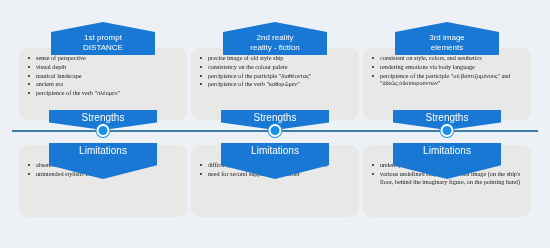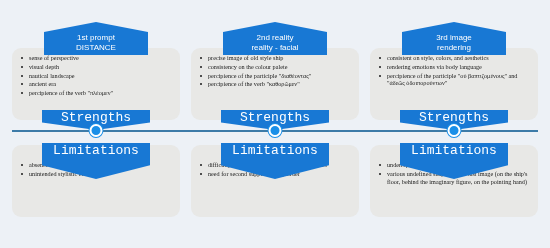--- a/index.html
+++ b/index.html
@@ -18,21 +18,21 @@
     position: absolute;
     left: 12px; right: 12px;
     top: 130px;
     height: 2px;
     background: #3d7ba8;
   }
   .columns {
     position: absolute;
     inset: 0;
     display: flex;
-    justify-content: space-between;
+    justify-content: center;
     padding: 0 10px;
   }
   .column {
     position: relative;
     width: 172px;
     height: 248px;
   }
   
   .header-banner {
     position: absolute;
@@ -107,22 +107,22 @@
     width: 108px;
     height: 17px;
     background: #1878d4;
     display: flex;
     align-items: center;
     justify-content: center;
     z-index: 5;
   }
   .tag-banner .tag-label {
     color: #ffffff;
-    font-family: Liberation Mono, monospace;
-    font-size: 13px;
+    font-family: Liberation Sans, sans-serif;
+    font-size: 10px;
     line-height: 9px;
     white-space: nowrap;
   }
   .tag-strengths {
     top: 110px;
     clip-path: polygon(0% 0%, 100% 0%, 100% 62%, 50% 100%, 0% 62%);
     height: 20px;
     align-items: flex-start;
     padding-top: 3px;
   }
@@ -188,21 +188,21 @@
           <li>absence of explicit numerical rendering</li>
           <li>unintended stylistic elements</li>
         </ul>
       </div>
     </div>
 
     <div class="column">
 
       <div class="header-banner">
         <span class="line">2nd reality</span>
-        <span class="line">reality - facial</span>
+        <span class="line">reality - fiction</span>
       </div>
 
       <div class="card strengths-card">
         <ul class="bullets">
           <li>precise image of old style ship</li>
           <li>consistency on the colour palete</li>
           <li>percipience of the participle "διαθέοντας"</li>
           <li>percipience of the verb "καθορῶμεν"</li>
         </ul>
       </div>
@@ -222,21 +222,21 @@
           <li>difficulty in precise rendering imaginary figures</li>
           <li>need for second supplementary order</li>
         </ul>
       </div>
     </div>
 
     <div class="column">
 
       <div class="header-banner">
         <span class="line">3rd image</span>
-        <span class="line">rendering</span>
+        <span class="line">elements</span>
       </div>
 
       <div class="card strengths-card">
         <ul class="bullets">
           <li>consistent on  style, colors, and aesthetics</li>
           <li>rendering emotions via body language</li>
           <li>percipience of the participle "οὐ βαπτιζομένους" and "ἀδεῶς ὁδοιπορούντων"</li>
         </ul>
       </div>
 

